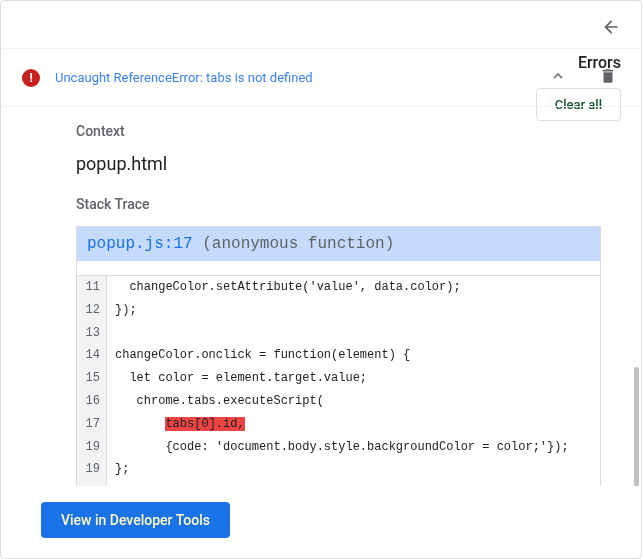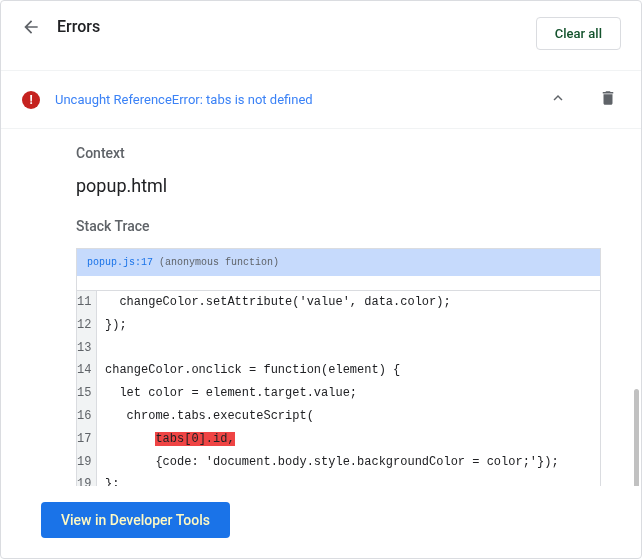--- a/index.html
+++ b/index.html
@@ -14,25 +14,26 @@
       width: 642px;
       height: 559px;
       border: 1px solid #dadce0;
       border-radius: 4px;
       display: flex;
       flex-direction: column;
       overflow: hidden;
     }
     .header {
       display: flex;
-      align-items: flex-start;
+      align-items: flex-end;
       padding: 16px 20px 16px 20px;
       border-bottom: 1px solid #f1f3f4;
       gap: 16px;
-      height: 70px;
+      height: 48px;
+      flex-direction: column;
     }
     .back-arrow {
       cursor: pointer;
       color: #5f6368;
       display: flex;
       align-items: center;
     }
     .title {
       font-size: 16px;
       font-weight: 500;
@@ -101,21 +102,21 @@
     }
     .context-value {
       font-size: 18px;
       color: #202124;
       margin-bottom: 22px;
     }
     .stack-header {
       background: #c6dafc;
       padding: 8px 10px;
       font-family: 'SFMono-Regular', Consolas, 'Liberation Mono', Menlo, monospace;
-      font-size: 10px;
+      font-size: 16px;
       border: 1px solid #dadce0;
       border-bottom: none;
     }
     .stack-file { color: #1a73e8; }
     .stack-fn { color: #5f6368; }
     .code-box {
       border: 1px solid #dadce0;
       margin-top: 0;
       font-family: 'SFMono-Regular', Consolas, 'Liberation Mono', Menlo, monospace;
       font-size: 12px;
@@ -125,21 +126,21 @@
       height: 14px;
       border-left: 1px solid #dadce0;
       border-right: 1px solid #dadce0;
       background: #fff;
     }
     .code-line {
       display: flex;
       line-height: 1.9;
     }
     .lineno {
-      width: 20px;
+      width: 30px;
       text-align: right;
       padding-right: 6px;
       color: #5f6368;
       background: #f1f3f4;
       border-right: 1px solid #dadce0;
       user-select: none;
       flex-shrink: 0;
     }
     .linetxt {
       padding-left: 8px;

